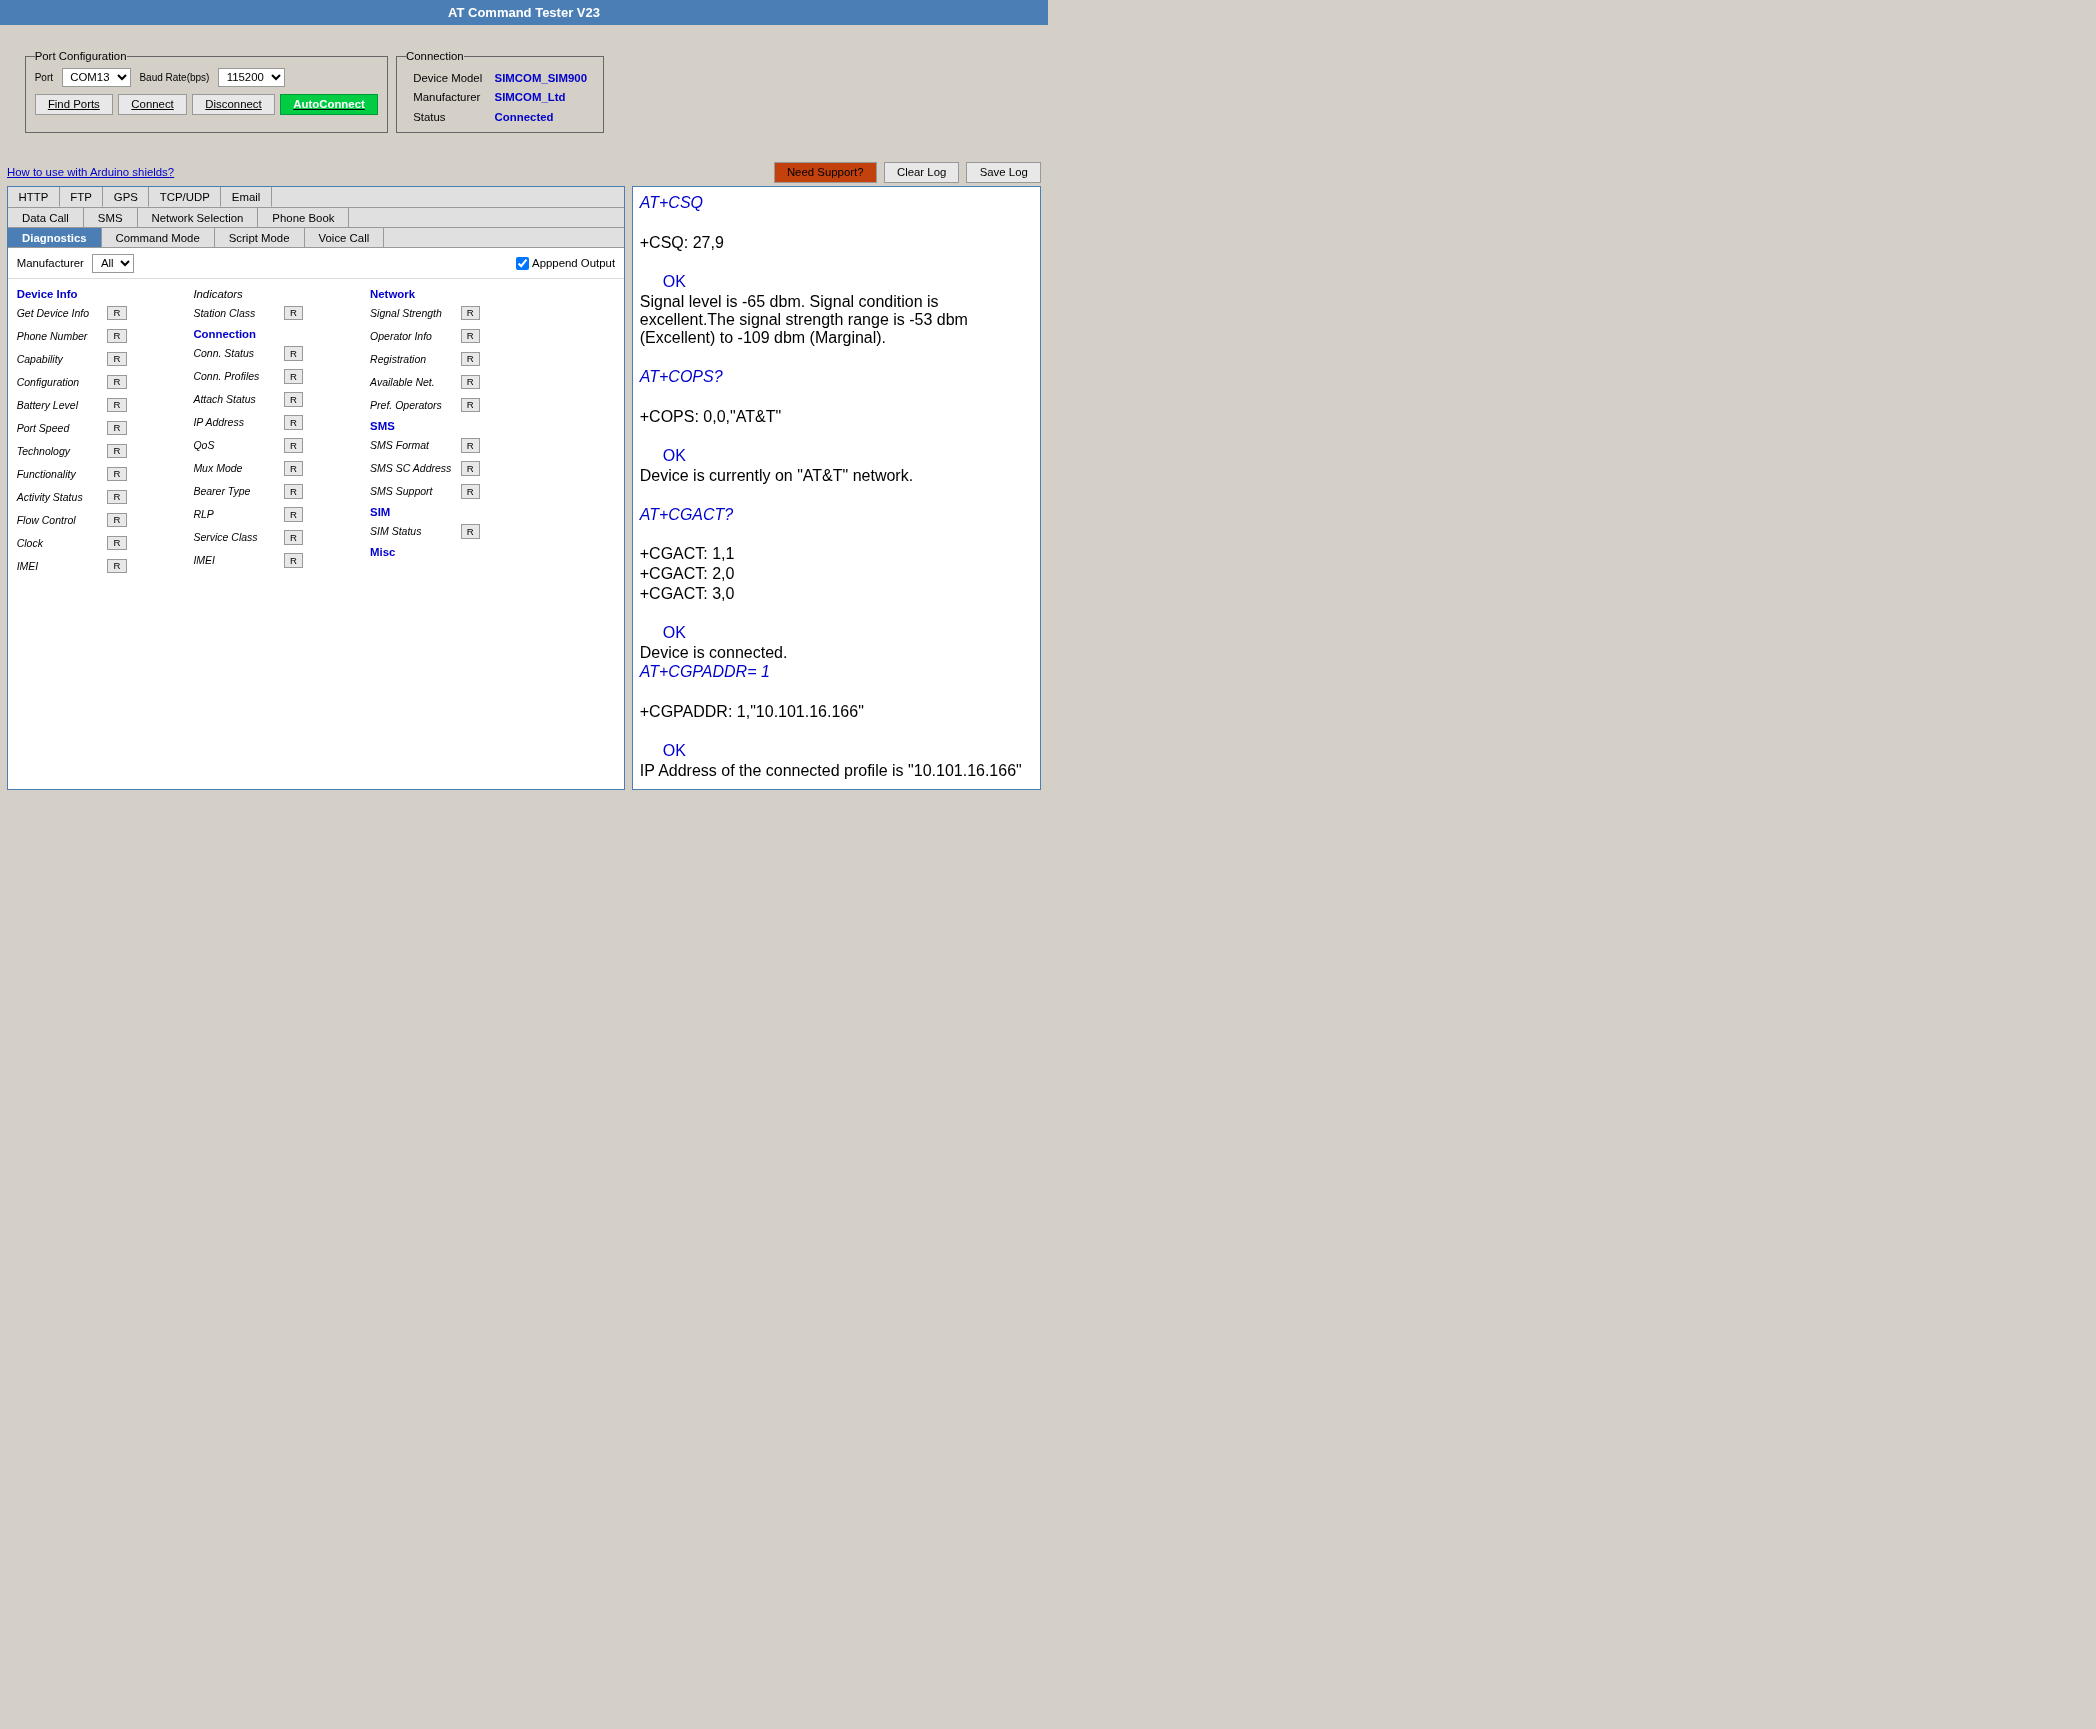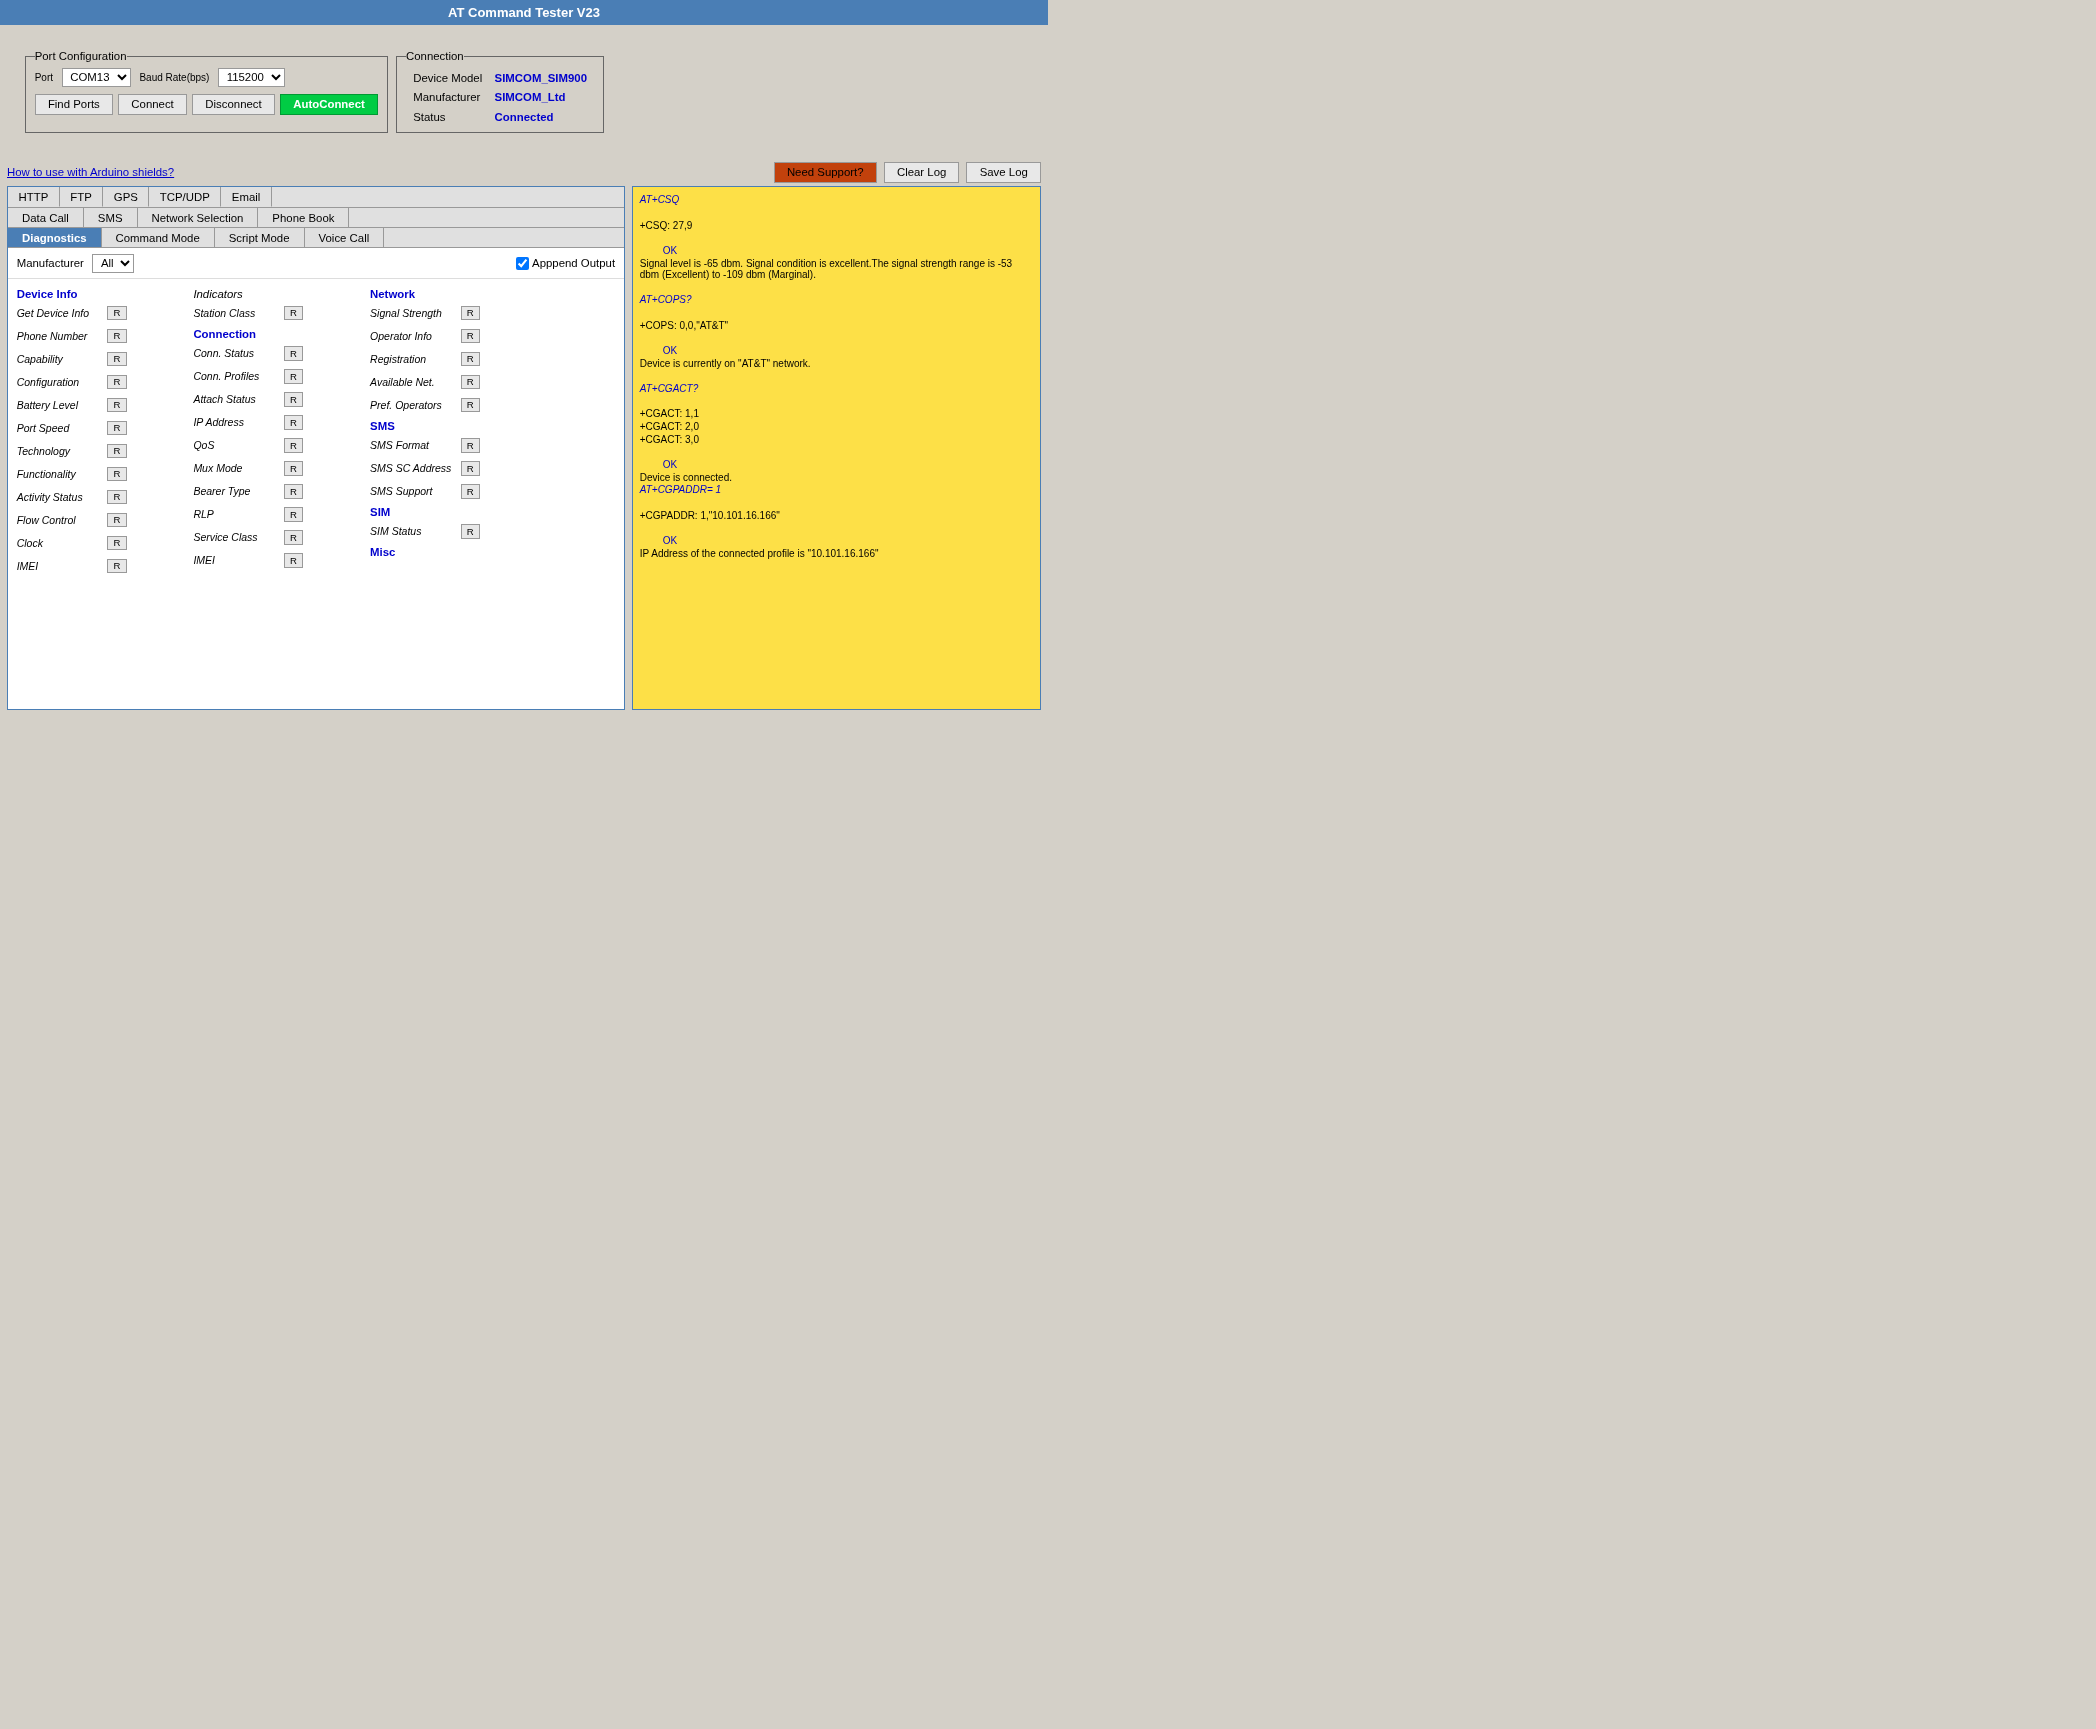--- a/index.html
+++ b/index.html
@@ -36,20 +36,21 @@
     .port-row label { font-size: 10px; }
     .port-row select, .port-row input {
       border: 0.9px solid #999;
       padding: 1.7px 3.5px;
       font-size: 11.4px;
       background: white;
     }
     .btn-row {
       display: flex;
       gap: 5.2px;
+      text-decoration: underline;
     }
     .btn {
       padding: 3.5px 12.2px;
       border: 0.9px solid #999;
       background: #e8e8e8;
       cursor: pointer;
       font-size: 11.4px;
     }
     .btn-autoconnect {
       background: #00cc44;
@@ -158,23 +159,23 @@
       padding: 0.9px 5.2px;
       border: 0.9px solid #999;
       background: #e8e8e8;
       cursor: pointer;
       font-size: 9.6px;
       min-width: 19px;
     }
     .right-panel {
       flex: 1;
       border: 1.7px solid #4a7eb5;
-      background: #fde047;
+      background: #ffffff;
       padding: 7px;
-      font-size: 10px;
+      font-size: 16px;
       overflow-y: auto;
       min-height: 524px;
     }
     .log-line { margin-bottom: 1.7px; }
     .log-cmd { color: #0000cc; font-style: italic; }
     .log-response { color: #000; }
     .log-ok { color: #0000cc; padding-left: 23px; }
     .log-info { color: #000; }
     .col-container {
       display: grid;

